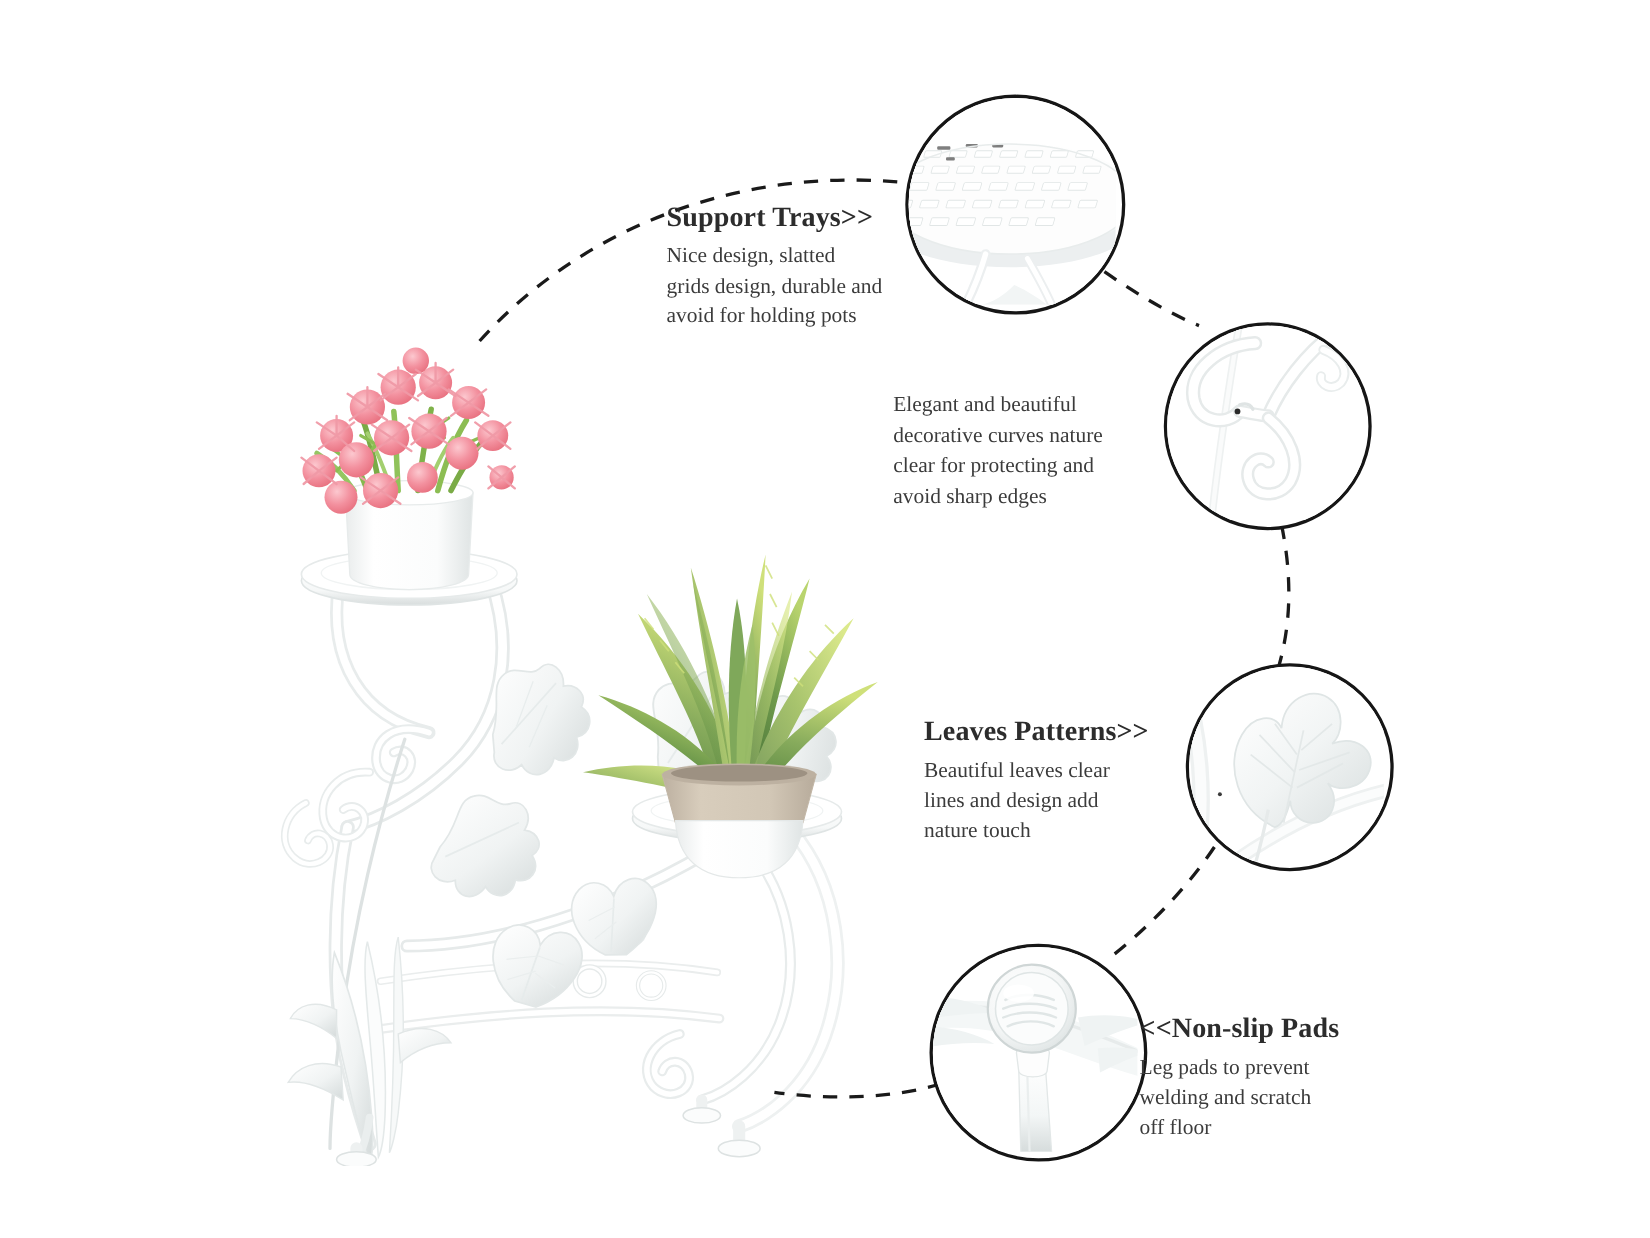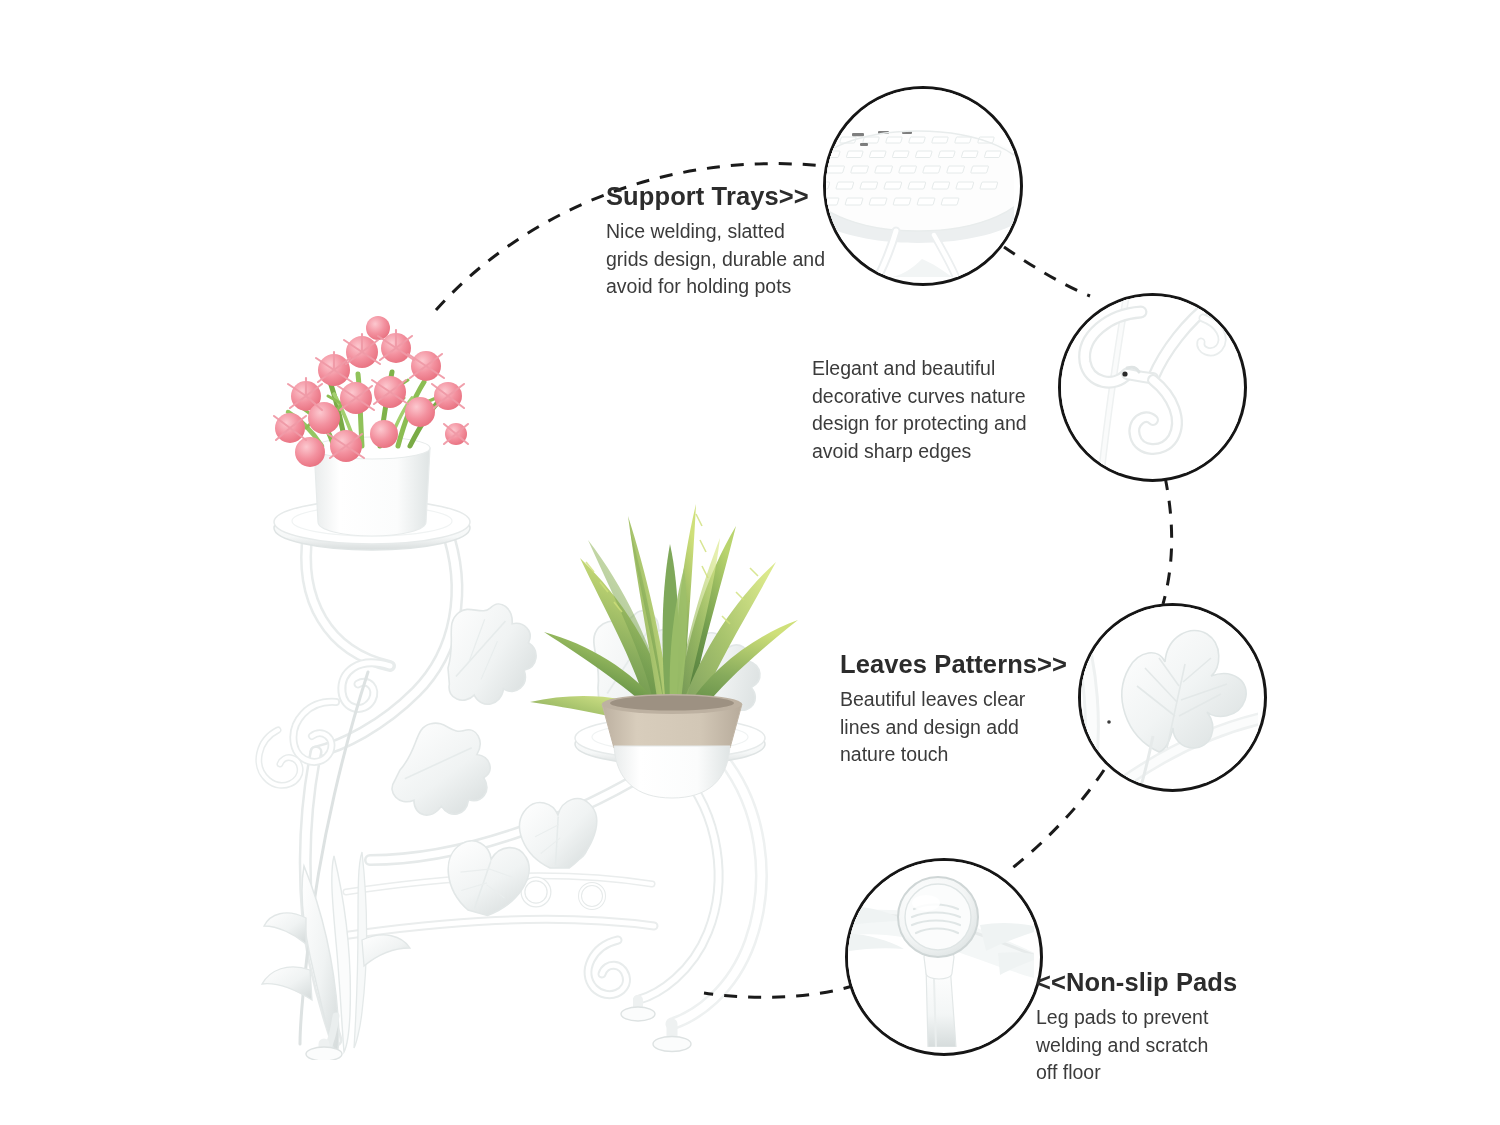--- a/index.html
+++ b/index.html
@@ -11,20 +11,21 @@
   body {
     font-family: "Liberation Sans", sans-serif;
     -webkit-font-smoothing: antialiased;
   }
   #stage {
     position: relative;
     width: 1500px;
     height: 1125px;
     background: #ffffff;
     overflow: hidden;
+    font-family: Liberation Serif, serif;
   }
 
   
   .arc-layer {
     position: absolute;
     inset: 0;
     pointer-events: none;
   }
 
   
@@ -42,21 +43,21 @@
     font-weight: normal;
     color: #3b3b3b;
     line-height: 1.42;
     margin: 0;
   }
   .callout .c-body div { white-space: nowrap; }
 
   #callout-support-trays { left: 606px; top: 182px; }
   #callout-beautiful-curves { left: 812px; top: 355px; }
   #callout-leaves-patterns { left: 812px; top: 650px; margin-left: 28px; }
-  #callout-non-slip-pads { left: 1036px; top: 968px; }
+  #callout-non-slip-pads { left: 1036px; top: 920px; }
 
   
   .zoom-circle {
     position: absolute;
     border-radius: 50%;
     border: 3px solid #161616;
     overflow: hidden;
     background: #ffffff;
   }
   .zoom-circle > svg { display: block; }
@@ -575,31 +576,31 @@
         </g>
 
         <ellipse cx="78" cy="42" rx="14" ry="8" fill="#ffffff" opacity="0.85"></ellipse>
       </g>
     </svg>
   </div>
 
   <div id="callout-support-trays" class="callout">
     <div class="c-title">Support Trays&gt;&gt;</div>
     <div class="c-body">
-      <div>Nice welding, slatted</div>
+      <div>Nice design, slatted</div>
       <div>grids design, durable and</div>
       <div>avoid for holding pots</div>
     </div>
   </div>
 
   <div id="callout-beautiful-curves" class="callout">
     <div class="c-body">
       <div>Elegant and beautiful</div>
       <div>decorative curves nature</div>
-      <div>design for protecting and</div>
+      <div>clear for protecting and</div>
       <div>avoid sharp edges</div>
     </div>
   </div>
 
   <div id="callout-leaves-patterns" class="callout">
     <div class="c-title">Leaves Patterns&gt;&gt;</div>
     <div class="c-body">
       <div>Beautiful leaves clear</div>
       <div>lines and design add</div>
       <div>nature touch</div>

